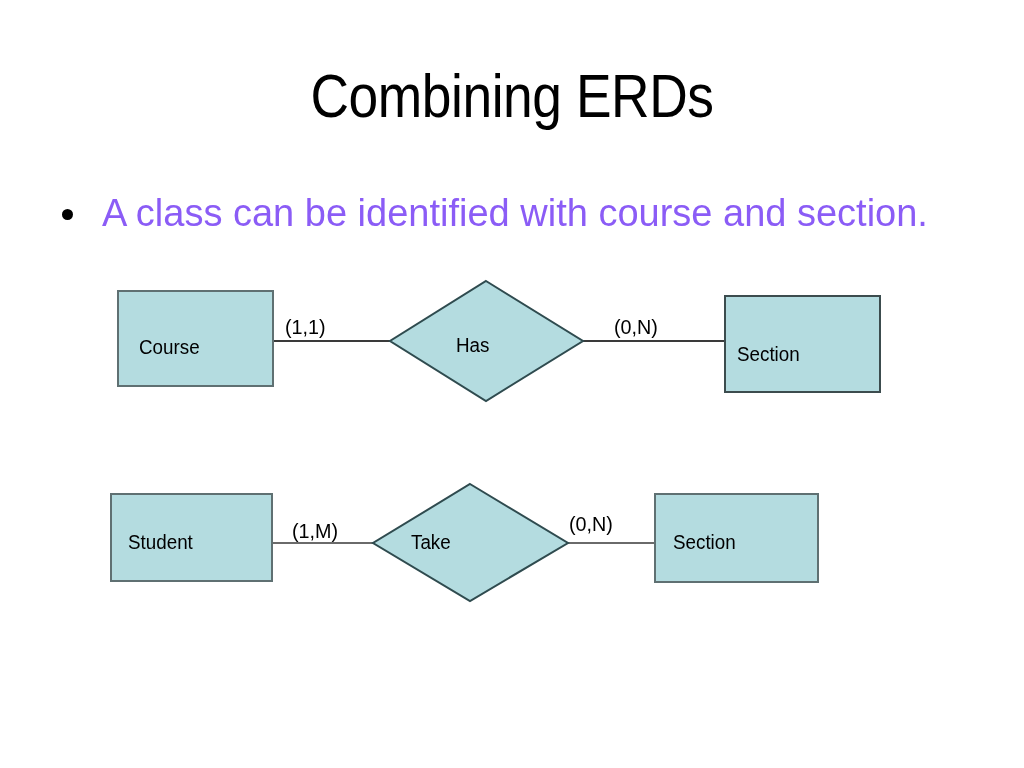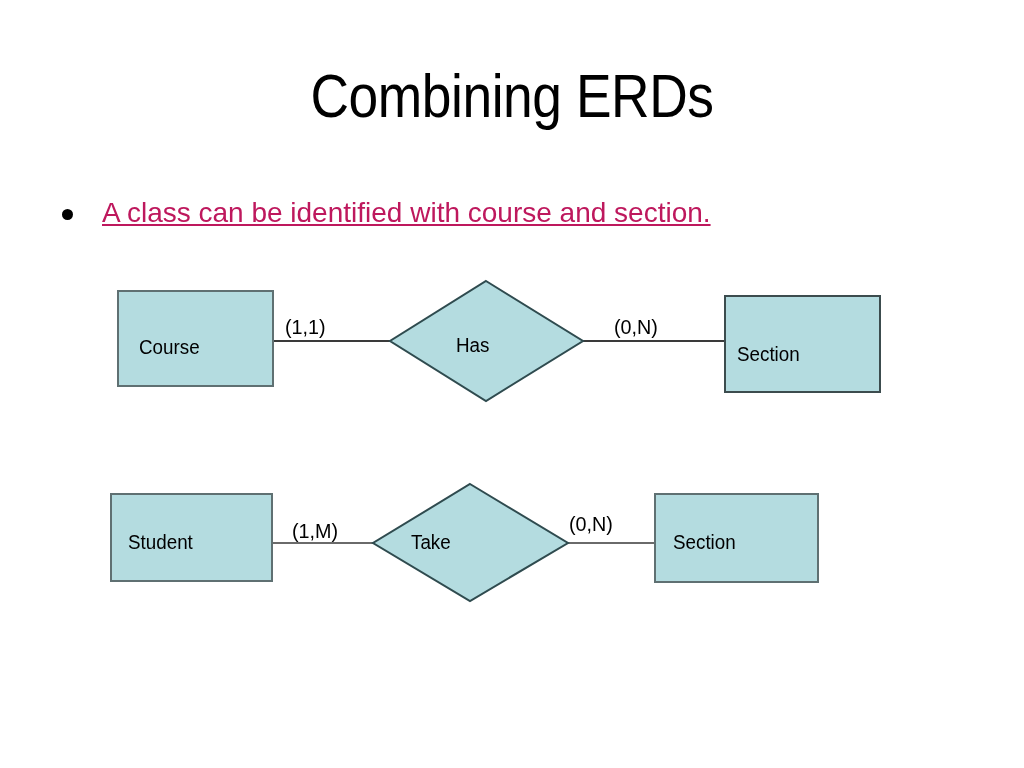--- a/index.html
+++ b/index.html
@@ -55,27 +55,26 @@
   .bullet-dot {
     position: absolute;
     left: 4px;
     top: 21px;
     width: 11px;
     height: 11px;
     border-radius: 50%;
     background: #000000;
   }
   .bullet-text {
-    font-size: 28px;
+    font-size: 38px;
     line-height: 50px;
     transform: scaleX(0.92);
     transform-origin: left top;
     width: 108%;
-    color: #be185d;
-    text-decoration: underline;
+    color: #8b5cf6;
   }
 
   
   #erd-canvas {
     position: absolute;
     left: 0;
     top: 0;
     width: 1024px;
     height: 768px;
     pointer-events: none;

